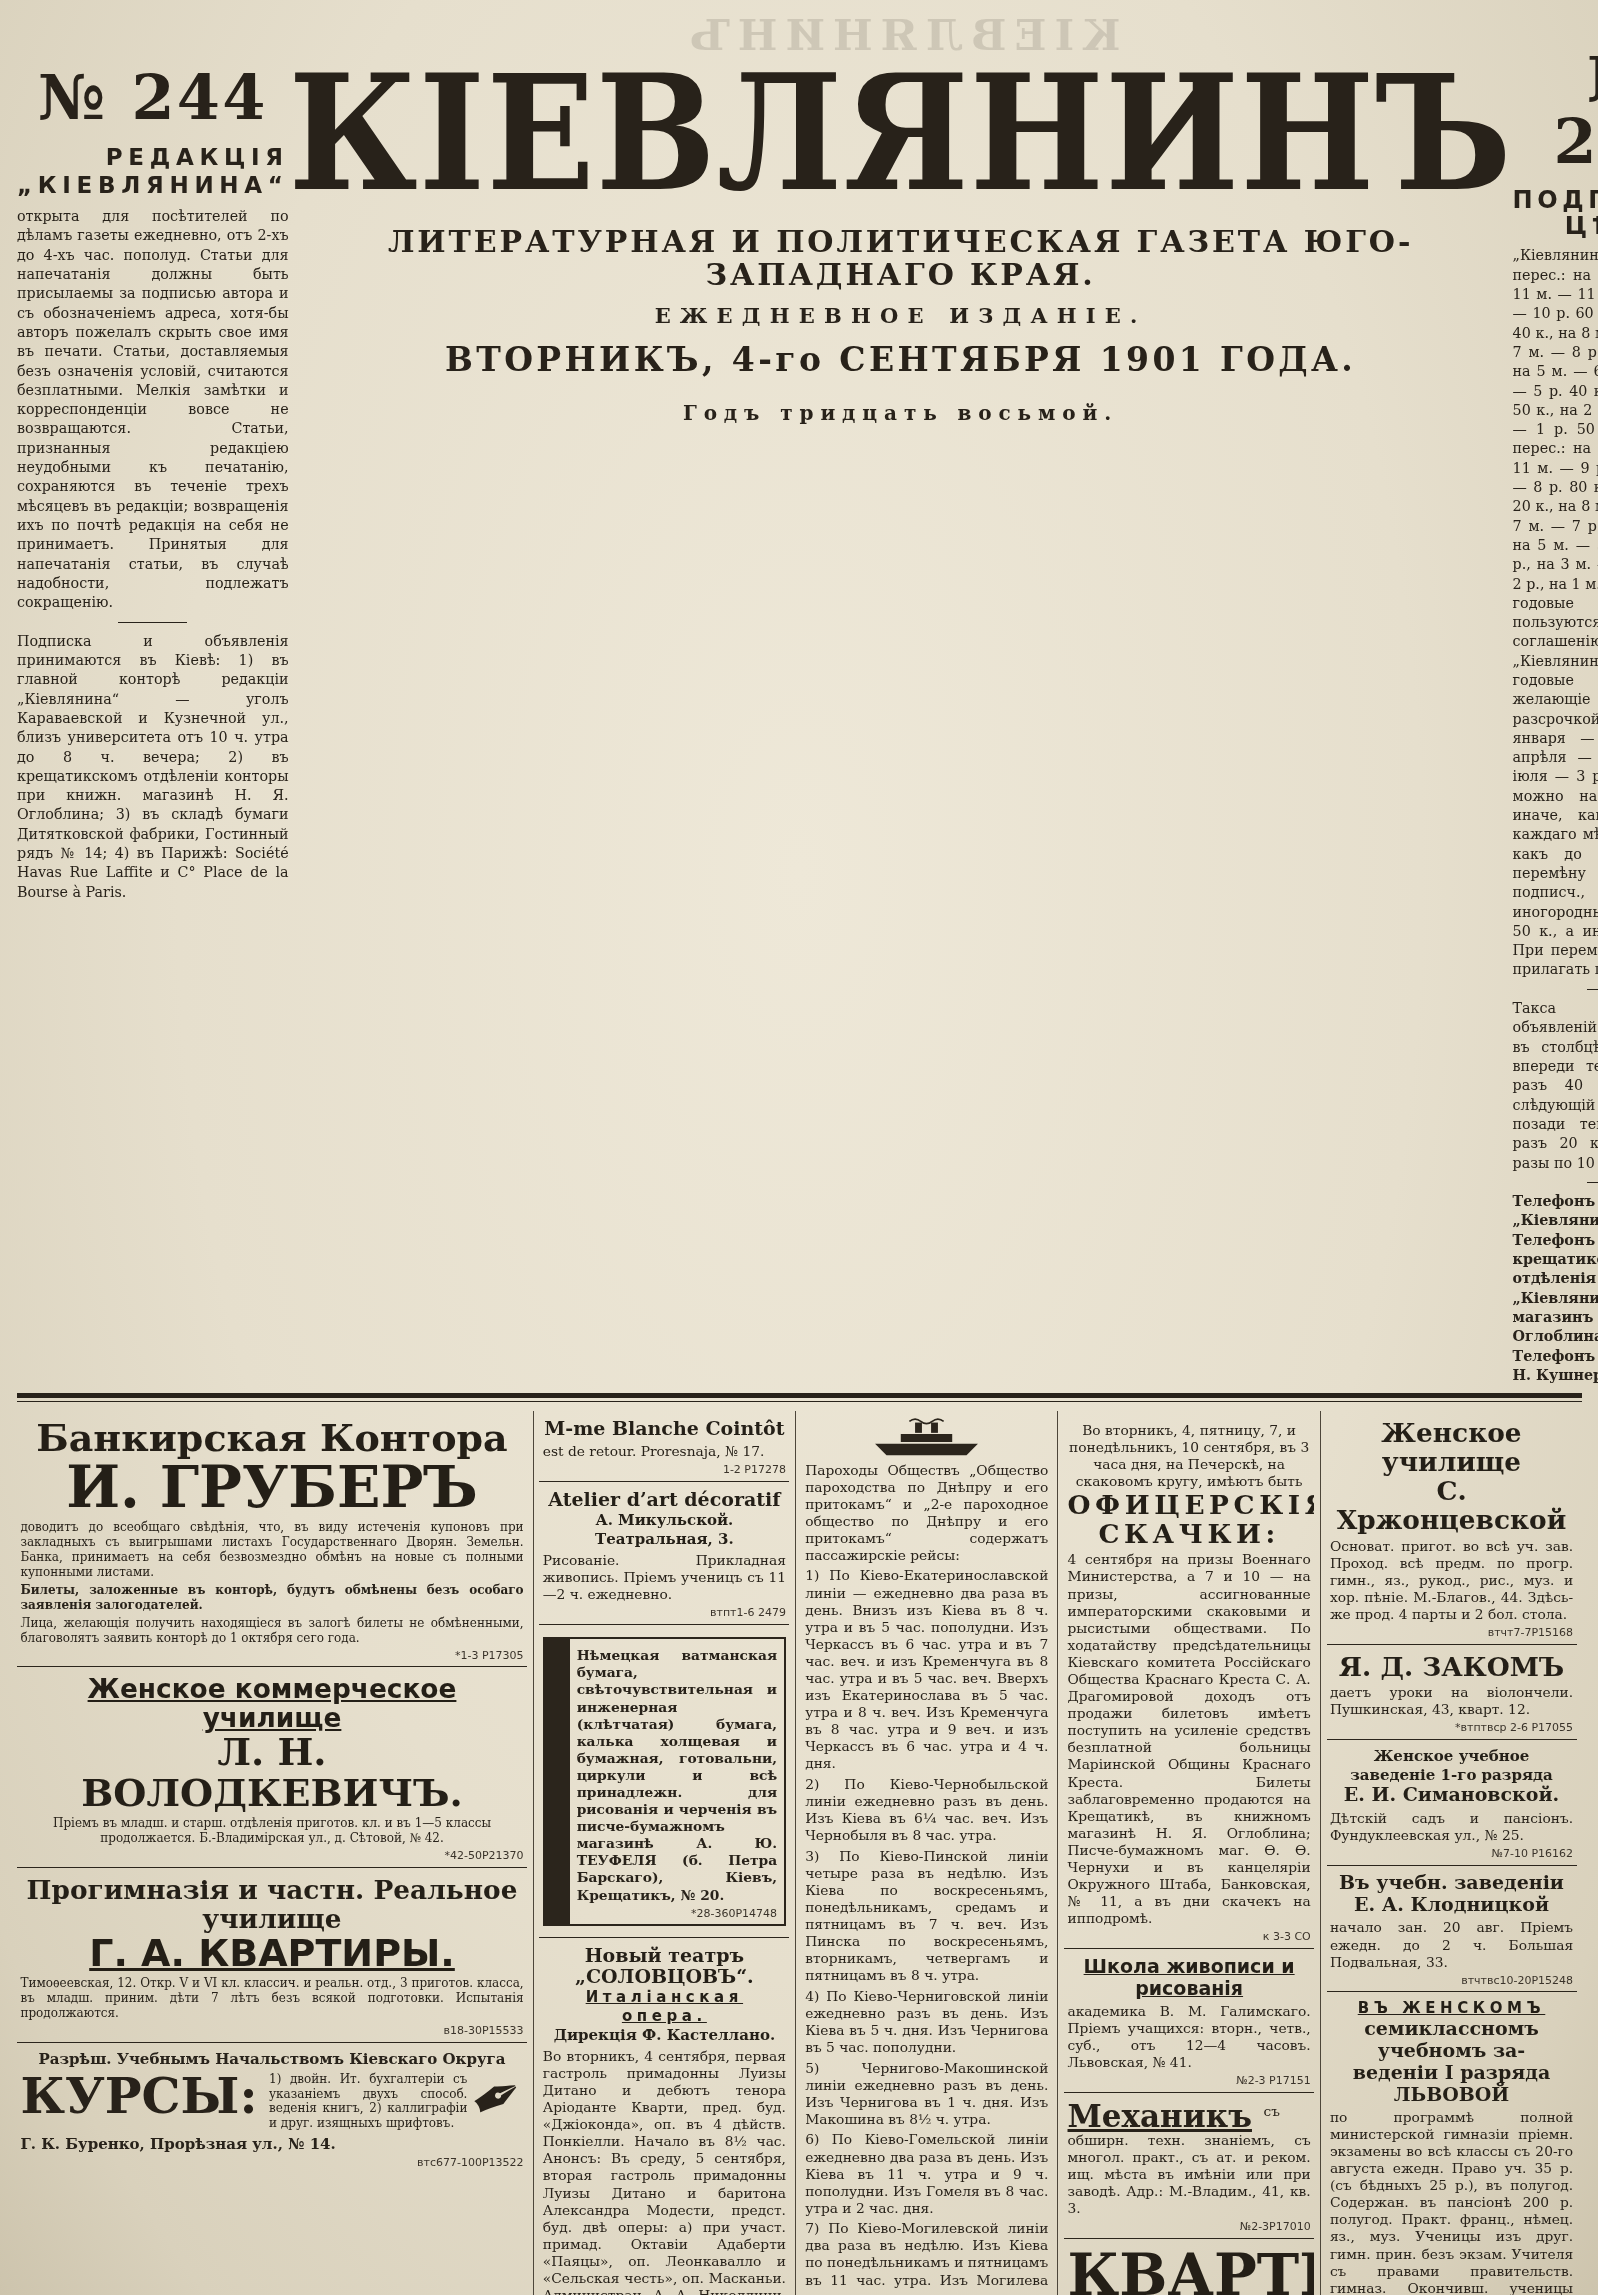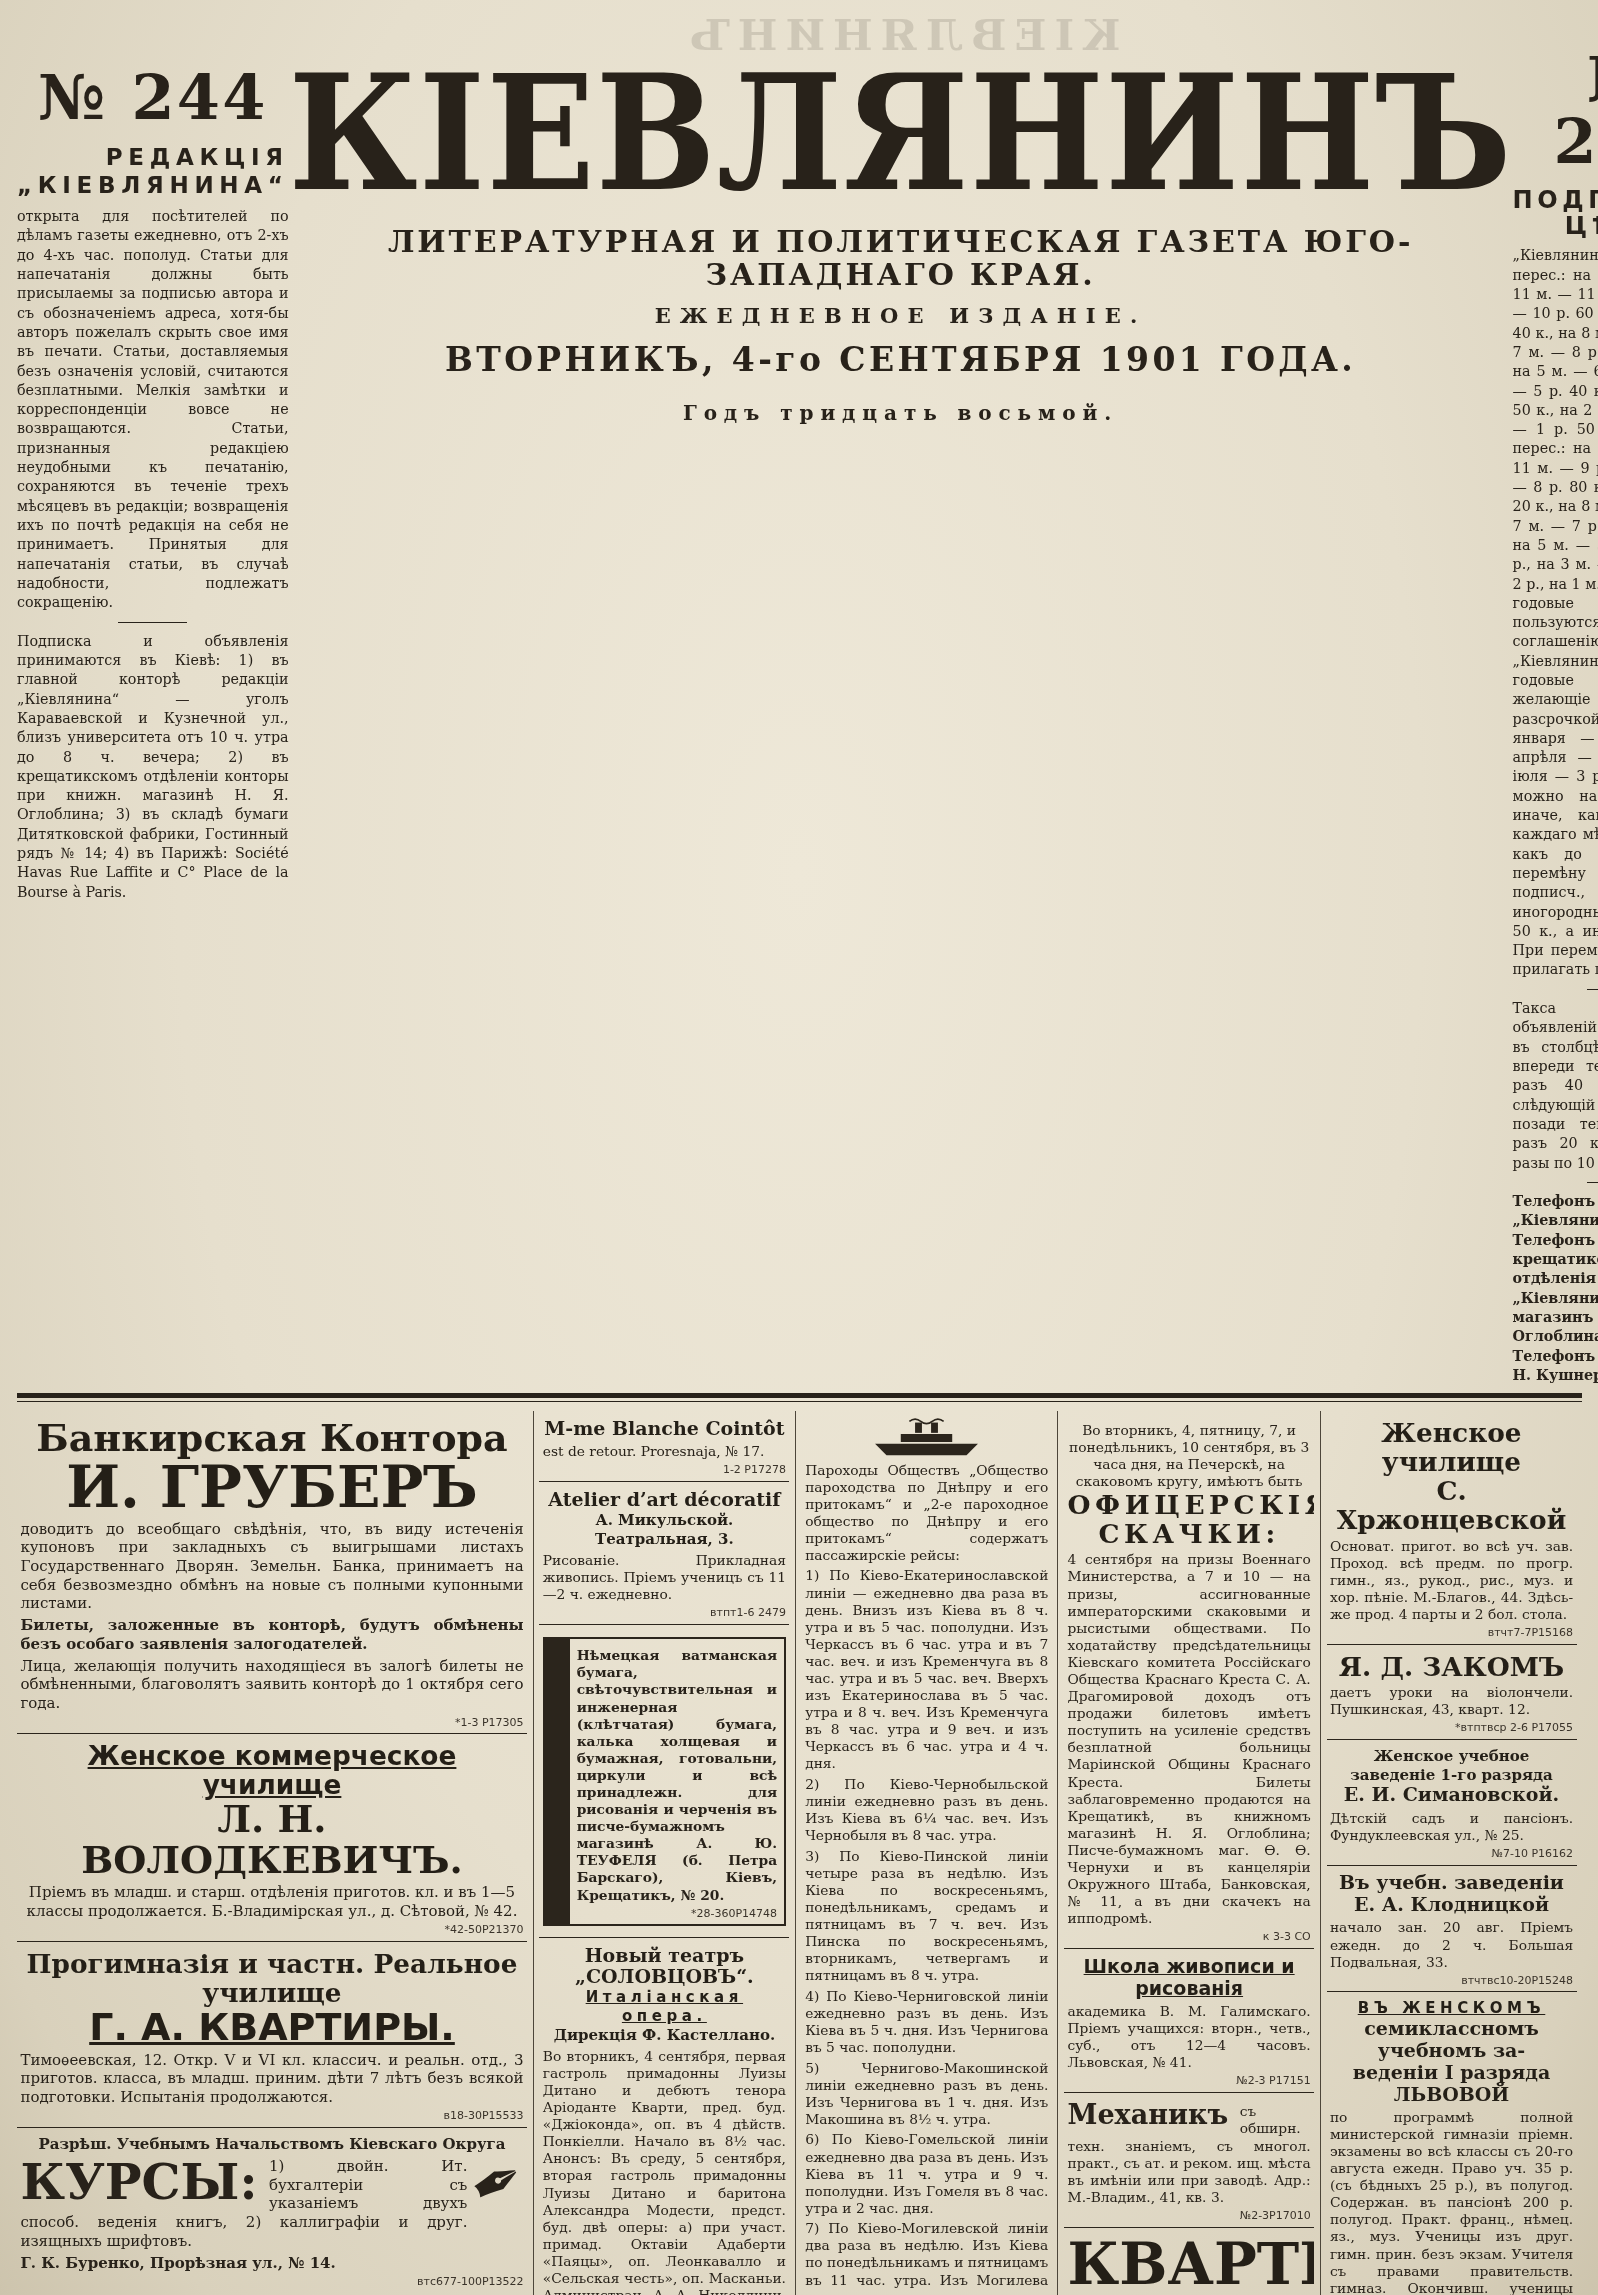--- a/index.html
+++ b/index.html
@@ -32,21 +32,21 @@
   .art:after{content:"";display:block;clear:both;}
   .h{text-align:center;color:#241f17;}
   .h-xxl{font:700 57px/1.02 "DejaVu Serif",serif;}
   .h-xl {font:700 38px/1.06 "DejaVu Serif",serif;}
   .h-lg {font:700 26.4px/1.1 "DejaVu Serif",serif;}
   .h-md {font:700 19px/1.15 "DejaVu Serif",serif;}
   .h-sm {font:700 15px/1.25 "DejaVu Serif",serif;}
   .sans{font-family:"DejaVu Sans",sans-serif !important;text-decoration:underline;}
   .sp2{letter-spacing:4.6px;}
   .b{font:400 13.8px/1.24 "DejaVu Serif",serif;text-align:justify;margin:3.4px 0 0;}
-  .c0 .b{font-size:15px;}
+  .c0 .b{font-size:12px;}
   .b.c{text-align:center;} .b.bold{font-weight:700;} .b.lg{font-size:15px;}
   .sig{display:block;font:400 11px/1.2 "DejaVu Sans",sans-serif;text-align:right;margin-top:2.9px;color:#3a332a;}
   .fw{float:left;font-weight:700;line-height:.88;padding:3.4px 11.5px 1.1px 0;font-family:"DejaVu Serif",serif;}
   .lead{font:700 15px/1.25 "DejaVu Serif",serif;text-align:center;margin-bottom:3.4px;}
   .fr-wedge{border:2.3px solid #2b251c;border-left:27.5px solid #2b251c;padding:4.6px 6.9px;margin:5.7px 0;}
   .penicon{float:right;font-size:63px;line-height:1;transform:rotate(-28deg);margin:-5.7px 0 0 3.4px;}
   .shipicon{display:block;margin:0 auto 3.4px;}
 </style>
 </head>
 <body>
@@ -167,21 +167,21 @@
           <div class="h h-lg sp2">ОФИЦЕРСКІЯ СКАЧКИ:</div>
           <p class="b ">4 сентября на призы Военнаго Министерства, а 7 и 10 — на призы, ассигнованные императорскими скаковыми и рысистыми обществами. По ходатайству предсѣдательницы Кіевскаго комитета Россійскаго Общества Краснаго Креста С. А. Драгомировой доходъ отъ продажи билетовъ имѣетъ поступить на усиленіе средствъ безплатной больницы Маріинской Общины Краснаго Креста. Билеты заблаговременно продаются на Крещатикѣ, въ книжномъ магазинѣ Н. Я. Оглоблина; Писче-бумажномъ маг. Ѳ. Ѳ. Чернухи и въ канцеляріи Окружного Штаба, Банковская, № 11, а въ дни скачекъ на ипподромѣ.</p>
           <span class="sig">к 3-3 СО</span>
         </div>
         <div class="art ">
           <div class="h h-md sans">Школа живописи и рисованія</div>
           <p class="b ">академика В. М. Галимскаго. Пріемъ учащихся: вторн., четв., суб., отъ 12—4 часовъ. Львовская, № 41.</p>
           <span class="sig">№2-3 Р17151</span>
         </div>
         <div class="art ">
-          <span class="fw" style="font-size: 27px;">Механикъ</span>
+          <span class="fw" style="font-size: 31px; text-decoration: underline;">Механикъ</span>
           <p class="b ">съ обширн. техн. знаніемъ, съ многол. практ., съ ат. и реком. ищ. мѣста въ имѣніи или при заводѣ. Адр.: М.-Владим., 41, кв. 3.</p>
           <span class="sig">№2-3Р17010</span>
         </div>
         <div class="art ">
           <div class="h h-xxl">КВАРТИРЫ</div>
         </div>
       </div>
     <div class="col c4">
         <div class="art  nb">
           <div class="h h-lg">Женское училище</div>

